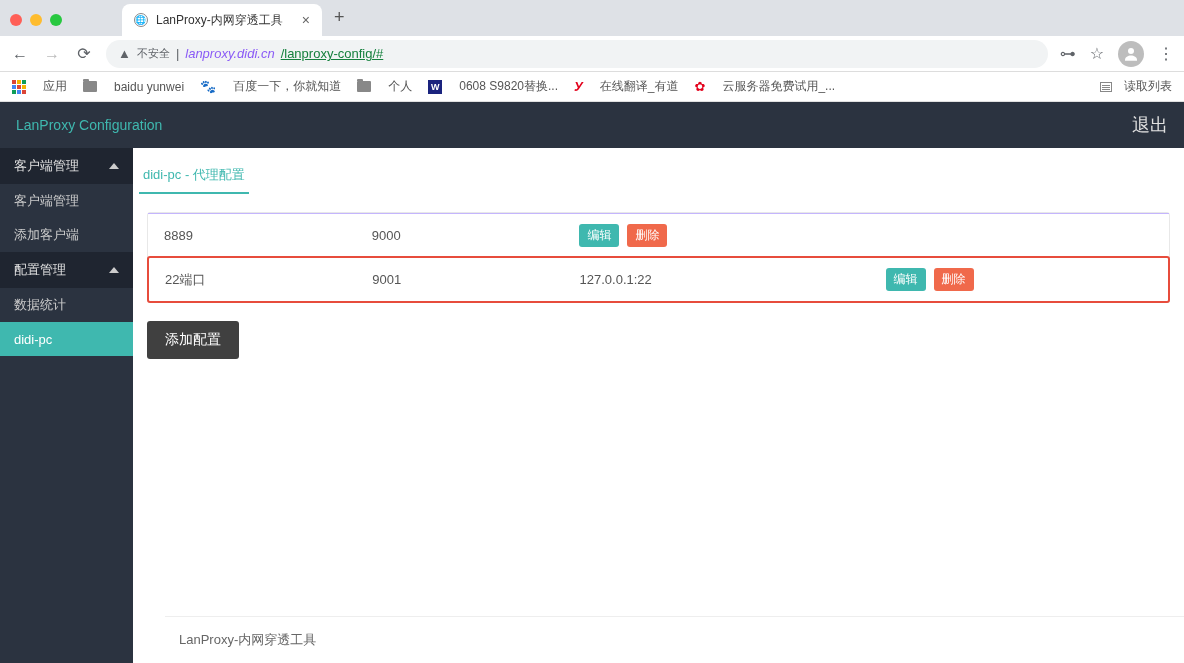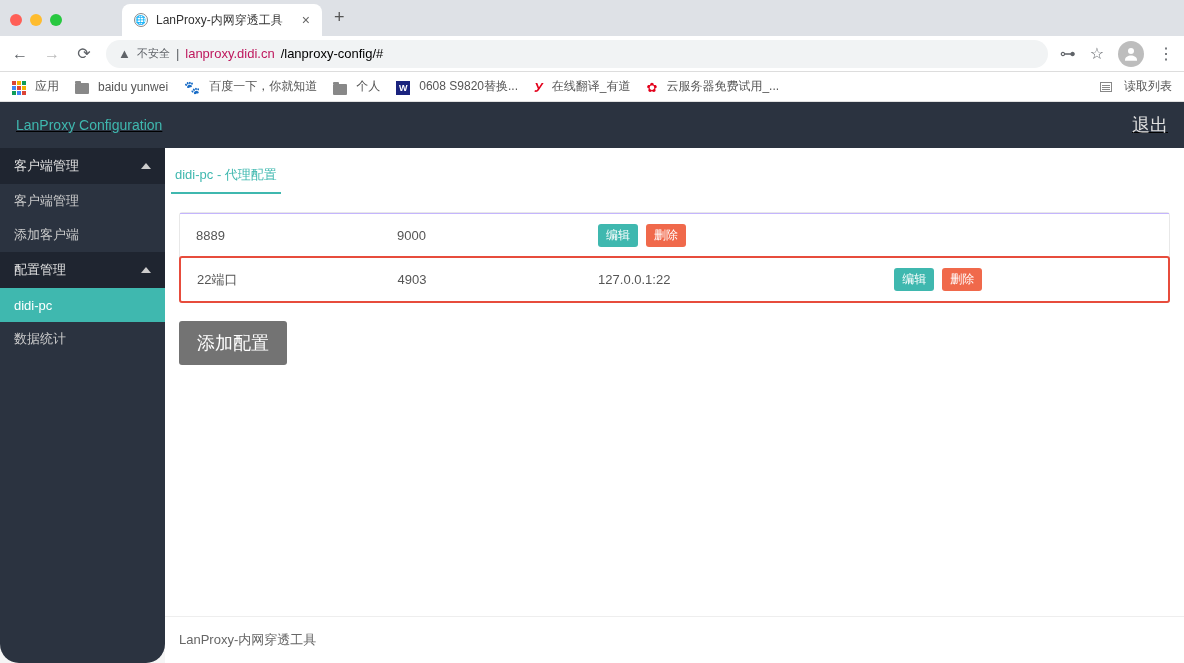--- a/index.html
+++ b/index.html
@@ -15,67 +15,67 @@
     .tab { background: #fff; height: 32px; border-radius: 8px 8px 0 0; display: flex; align-items: center; padding: 0 12px; gap: 8px; font-size: 12px; color: #333; min-width: 200px; }
     .tab-icon { width: 14px; height: 14px; border-radius: 50%; border: 1px solid #888; display: flex; align-items: center; justify-content: center; font-size: 9px; color: #888; }
     .tab-close { margin-left: auto; color: #666; font-size: 14px; }
     .new-tab { margin-left: 12px; margin-bottom: 8px; color: #555; font-size: 18px; }
 
     .browser-toolbar { background: #fff; height: 36px; display: flex; align-items: center; padding: 0 10px; gap: 12px; border-bottom: 1px solid #ddd; }
     .nav-btn { color: #5f6368; font-size: 16px; cursor: pointer; width: 20px; text-align: center; }
     .nav-btn.disabled { color: #bbb; }
     .addr-bar { flex: 1; background: #f1f3f4; border-radius: 14px; height: 28px; display: flex; align-items: center; padding: 0 12px; gap: 6px; font-size: 13px; color: #5f6368; }
     .addr-warn { font-size: 11px; }
-    .addr-url { color: #be185d; }
-    .addr-path { color: #000000; }
+    .addr-url { color: #8b5cf6; font-style: italic; }
+    .addr-path { color: #15803d; text-decoration: underline; }
     .tb-right { display: flex; align-items: center; gap: 14px; color: #5f6368; }
     .tb-icon { font-size: 16px; cursor: pointer; }
     .avatar { width: 26px; height: 26px; border-radius: 50%; background: #bdbdbd; display: flex; align-items: center; justify-content: center; color: #fff; }
 
     .bookmarks { background: #fff; height: 30px; display: flex; align-items: center; padding: 0 12px; gap: 16px; font-size: 12px; color: #555; border-bottom: 1px solid #e0e0e0; }
-    .bm-item { display: flex; align-items: flex-end; gap: 9px; cursor: pointer; }
+    .bm-item { display: flex; align-items: center; gap: 17px; cursor: pointer; }
     .bm-apps { width: 14px; height: 14px; display: grid; grid-template-columns: repeat(3,1fr); grid-template-rows: repeat(3,1fr); gap: 1px; }
     .bm-apps span { background: #db4437; } .bm-apps span:nth-child(2){background:#f4b400} .bm-apps span:nth-child(3){background:#0f9d58} .bm-apps span:nth-child(4){background:#4285f4} .bm-apps span:nth-child(5){background:#db4437} .bm-apps span:nth-child(6){background:#f4b400} .bm-apps span:nth-child(7){background:#0f9d58} .bm-apps span:nth-child(8){background:#4285f4} .bm-apps span:nth-child(9){background:#db4437}
     .bm-folder { width: 14px; height: 11px; background: #888; border-radius: 1px; position: relative; }
     .bm-folder::before { content:''; position:absolute; top:-2px; left:0; width:6px; height:2px; background:#888; border-radius:1px 1px 0 0; }
     .bm-paw { color: #3b8ef0; font-size: 13px; }
     .bm-w { background:#1a237e; color:#fff; font-size:9px; font-weight:bold; width:14px; height:14px; display:flex; align-items:center; justify-content:center; }
     .bm-y { color:#e3001b; font-weight:bold; font-style:italic; font-size:13px; }
     .bm-hw { color:#e3001b; font-size:13px; }
     .bm-right { margin-left: auto; display:flex; align-items:center; gap:12px; }
     .bm-list-icon { width:12px; height:10px; border:1px solid #888; position:relative; }
     .bm-list-icon::before { content:''; position:absolute; top:2px; left:1px; right:1px; height:1px; background:#888; box-shadow: 0 2px 0 #888, 0 4px 0 #888; }
 
     
     .app { display: flex; height: calc(663px - 102px); flex-direction: column; }
-    .app-header { background: #2b3340; height: 46px; display: flex; align-items: center; padding: 0 16px; text-decoration: underline; }
+    .app-header { background: #2b3340; height: 46px; display: flex; align-items: center; padding: 0 16px; }
     .app-title { color: #3fb8af; font-size: 14px; }
     .app-logout { margin-left: auto; color: #e0e0e0; font-size: 18px; cursor: pointer; }
 
     .app-body { flex: 1; display: flex; position: relative; }
-    .sidebar { width: 165px; background: #2b3340; color: #e0e0e0; font-size: 13px; border-radius: 19px; }
+    .sidebar { width: 133px; background: #2b3340; color: #e0e0e0; font-size: 13px; }
     .sb-section { background: #1f2530; height: 36px; display: flex; align-items: center; padding: 0 14px; justify-content: space-between; cursor: pointer; }
     .sb-item { height: 34px; display: flex; align-items: center; padding: 0 14px; cursor: pointer; color: #ccc; }
     .sb-item.active { background: #3fb8af; color: #fff; }
     .caret-up { width: 0; height: 0; border-left: 5px solid transparent; border-right: 5px solid transparent; border-bottom: 6px solid #ccc; }
 
     .main { flex: 1; background: #fff; display: flex; flex-direction: column; }
     .page-tab-row { padding: 10px 6px 0; }
     .page-tab { display: inline-block; color: #3fb8af; font-size: 13px; padding: 8px 4px; border-bottom: 2px solid #3fb8af; }
 
     .content { padding: 18px 14px; }
     .tbl { width: 100%; border: 1px solid #e8e8e8; border-radius: 3px; }
     .tbl-head { background: #f5f5f5; display: flex; padding: 12px 16px; font-size: 13px; color: #444; }
     .tbl-row { display: flex; padding: 10px 16px; font-size: 13px; color: #555; border-top: 1px solid #c4b5fd; align-items: center; }
     .tbl-row.highlight { border: 2px solid #e74c3c; border-radius: 3px; margin: -1px; }
     .c1 { width: 21%; } .c2 { width: 21%; } .c3 { width: 31%; } .c4 { flex: 1; display: flex; gap: 8px; }
     .btn-sm { padding: 3px 8px; border-radius: 3px; color: #fff; font-size: 12px; cursor: pointer; border: none; }
     .btn-edit { background: #3fb8af; }
     .btn-del { background: #f0694b; }
-    .btn-add { background: #737373; color: #fff; border: none; padding: 10px 18px; font-size: 18px; border-radius: 3px; margin-top: 18px; cursor: pointer; }
+    .btn-add { background: #404040; color: #fff; border: none; padding: 10px 18px; font-size: 14px; border-radius: 3px; margin-top: 18px; cursor: pointer; }
 
     .footer { position: absolute; bottom: 0; left: 165px; right: 0; padding: 14px; font-size: 13px; color: #666; background: #fff; border-top: 1px solid #eee; }
   </style>
 </head>
 <body>
 
 <div class="browser-top">
   <div class="traffic-lights">
     <div class="tl tl-red"></div>
     <div class="tl tl-yellow"></div>
@@ -168,41 +168,41 @@
       <div class="sb-section">
         <span>客户端管理</span>
         <span class="caret-up"></span>
       </div>
       <div class="sb-item">客户端管理</div>
       <div class="sb-item">添加客户端</div>
       <div class="sb-section">
         <span>配置管理</span>
         <span class="caret-up"></span>
       </div>
+      <div class="sb-item">数据统计</div>
       <div class="sb-item active">didi-pc</div>
-      <div class="sb-item">数据统计</div>
     </div>
 
     <div class="main">
       <div class="page-tab-row">
         <span class="page-tab">didi-pc - 代理配置</span>
       </div>
       <div class="content">
         <div class="tbl">
           <div class="tbl-row">
             <div class="c1">8889</div>
             <div class="c2">9000</div>
             <div class="c4">
               <button class="btn-sm btn-edit">编辑</button>
               <button class="btn-sm btn-del">删除</button>
             </div>
           </div>
           <div class="tbl-row highlight">
             <div class="c1">22端口</div>
-            <div class="c2">4903</div>
+            <div class="c2">9001</div>
             <div class="c3">127.0.0.1:22</div>
             <div class="c4">
               <button class="btn-sm btn-edit">编辑</button>
               <button class="btn-sm btn-del">删除</button>
             </div>
           </div>
         </div>
         <button class="btn-add">添加配置</button>
       </div>
     </div>

